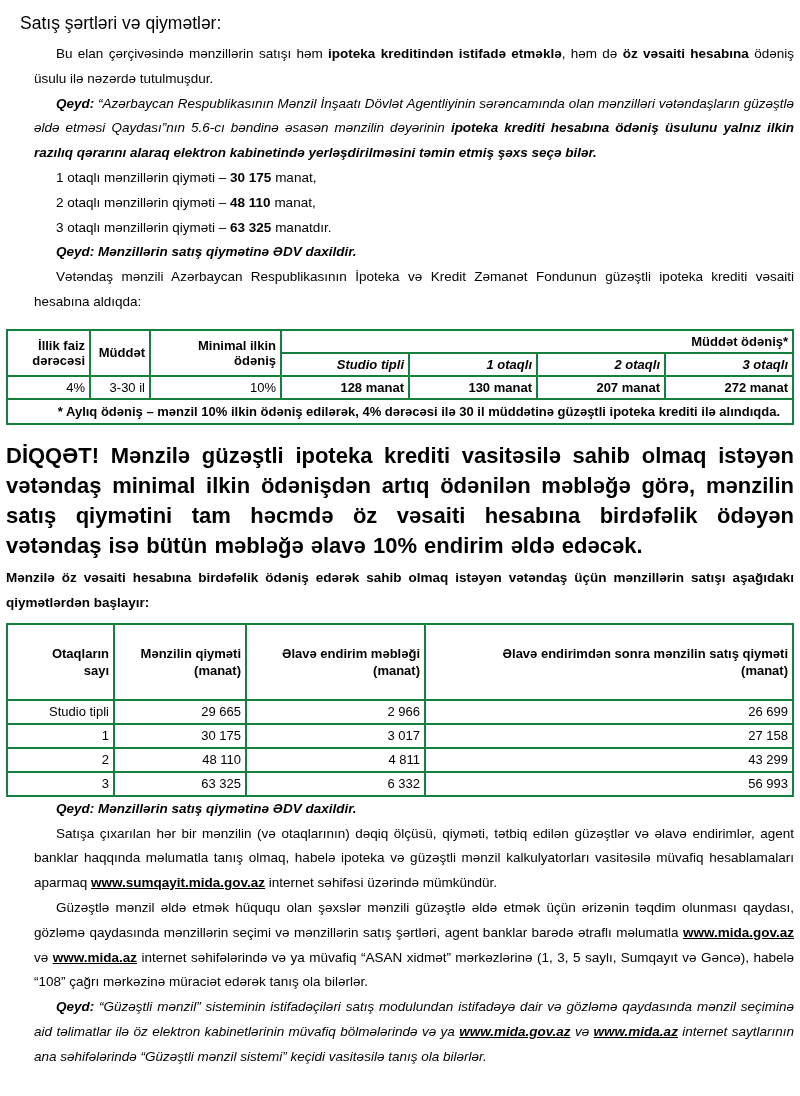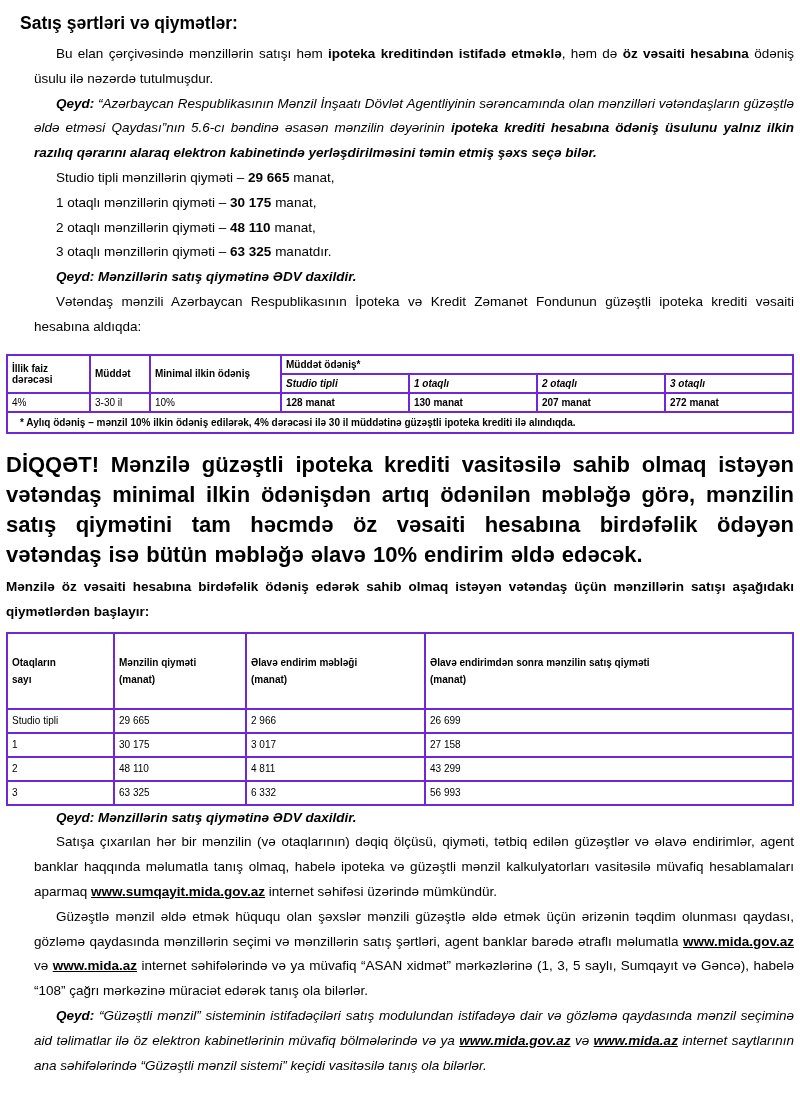--- a/index.html
+++ b/index.html
@@ -17,21 +17,21 @@
   }
   .page {
     box-sizing: border-box;
     width: 800px;
     height: 1096px;
     padding: 12px 6px 0 6px;
     background: #ffffff;
   }
   .doc-title {
     font-size: 17.5px;
-    font-weight: bold;
+    font-weight: normal;
     line-height: 22px;
     margin: 0 0 8px 14px;
   }
   p.body-par {
     margin: 0;
     line-height: 24.8px;
     text-align: justify;
   }
   p.indent { text-indent: 22px; margin-left: 28px; }
   .it { font-style: italic; }
@@ -42,25 +42,25 @@
     color: #000000;
     cursor: pointer;
   }
   
   table {
     width: 100%;
     border-collapse: collapse;
     table-layout: fixed;
   }
   th, td {
-    border: 2px solid #6d28d9;
+    border: 2px solid #15803d;
     padding: 3px 4px;
-    text-align: left;
+    text-align: right;
     vertical-align: middle;
-    font-size: 10px;
+    font-size: 13px;
     overflow: hidden;
   }
   .t1 { margin-top: 14px; }
   .t1 .subhead { font-weight: bold; font-style: italic; }
   .t1 .val-bold { font-weight: bold; }
   .t1 .footnote-cell { font-weight: bold; padding: 4px 12px; margin-left: 30px; }
   .attention {
     margin: 16px 0 0 0;
     font-size: 22px;
     font-weight: bold;
@@ -83,21 +83,20 @@
 <body>
 
 <div class="page">
 
   <h1 class="doc-title">Satış şərtləri və qiymətlər:</h1>
 
   <p class="body-par indent"><span>Bu elan çərçivəsində mənzillərin satışı həm </span><span class="bd">ipoteka kreditindən istifadə etməklə</span><span>, həm də </span><span class="bd">öz vəsaiti hesabına</span><span> ödəniş üsulu ilə nəzərdə tutulmuşdur.</span></p>
 
   <p class="body-par indent it"><span class="bd">Qeyd: </span><span>“Azərbaycan Respublikasının Mənzil İnşaatı Dövlət Agentliyinin sərəncamında olan mənzilləri vətəndaşların güzəştlə əldə etməsi Qaydası”nın 5.6-cı bəndinə əsasən mənzilin dəyərinin </span><span class="bd">ipoteka krediti hesabına ödəniş üsulunu yalnız ilkin razılıq qərarını alaraq elektron kabinetində yerləşdirilməsini təmin etmiş şəxs seçə bilər.</span></p>
 
-  <p class="body-par indent"><span>Studio tipli mənzillərin qiyməti – </span><span class="bd">29 665</span><span> manat,</span></p>
 
   <p class="body-par indent"><span>1 otaqlı mənzillərin qiyməti – </span><span class="bd">30 175</span><span> manat,</span></p>
 
   <p class="body-par indent"><span>2 otaqlı mənzillərin qiyməti – </span><span class="bd">48 110</span><span> manat,</span></p>
 
   <p class="body-par indent"><span>3 otaqlı mənzillərin qiyməti – </span><span class="bd">63 325</span><span> manatdır.</span></p>
 
   <p class="body-par indent it bd">Qeyd: Mənzillərin satış qiymətinə ƏDV daxildir.</p>
 
   <p class="body-par indent">Vətəndaş mənzili Azərbaycan Respublikasının İpoteka və Kredit Zəmanət Fondunun güzəştli ipoteka krediti vəsaiti hesabına aldıqda:</p>

